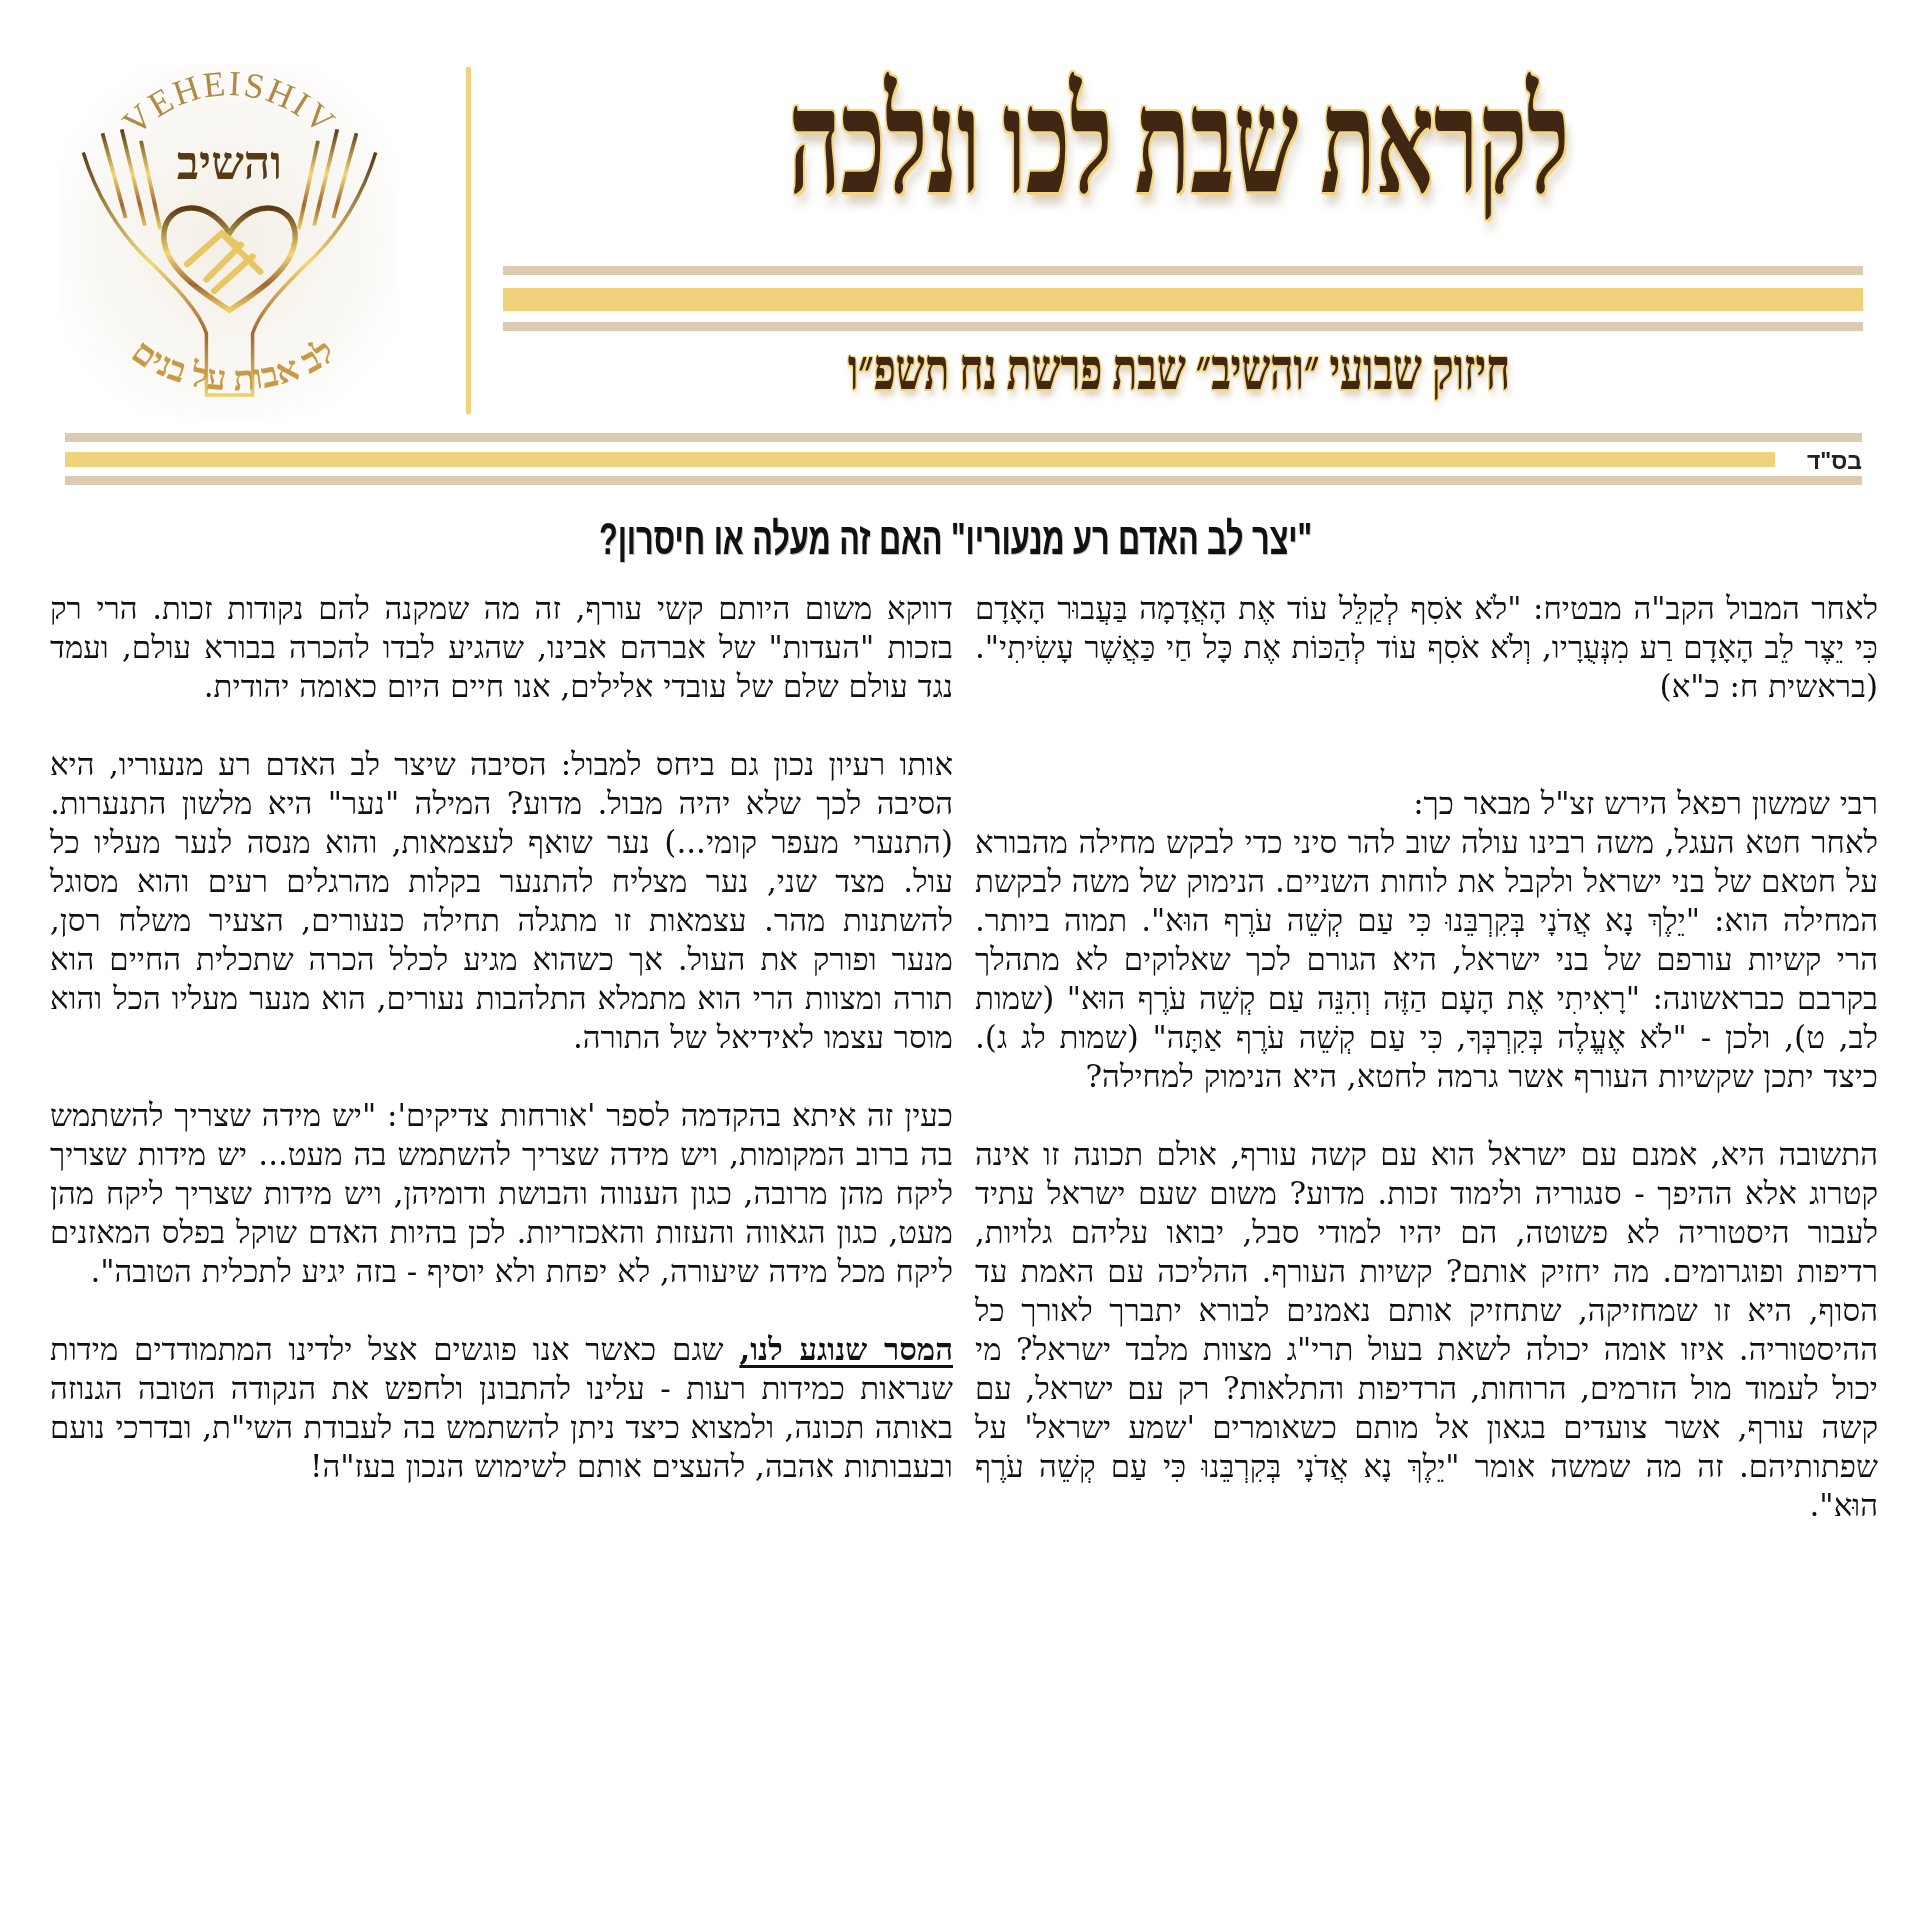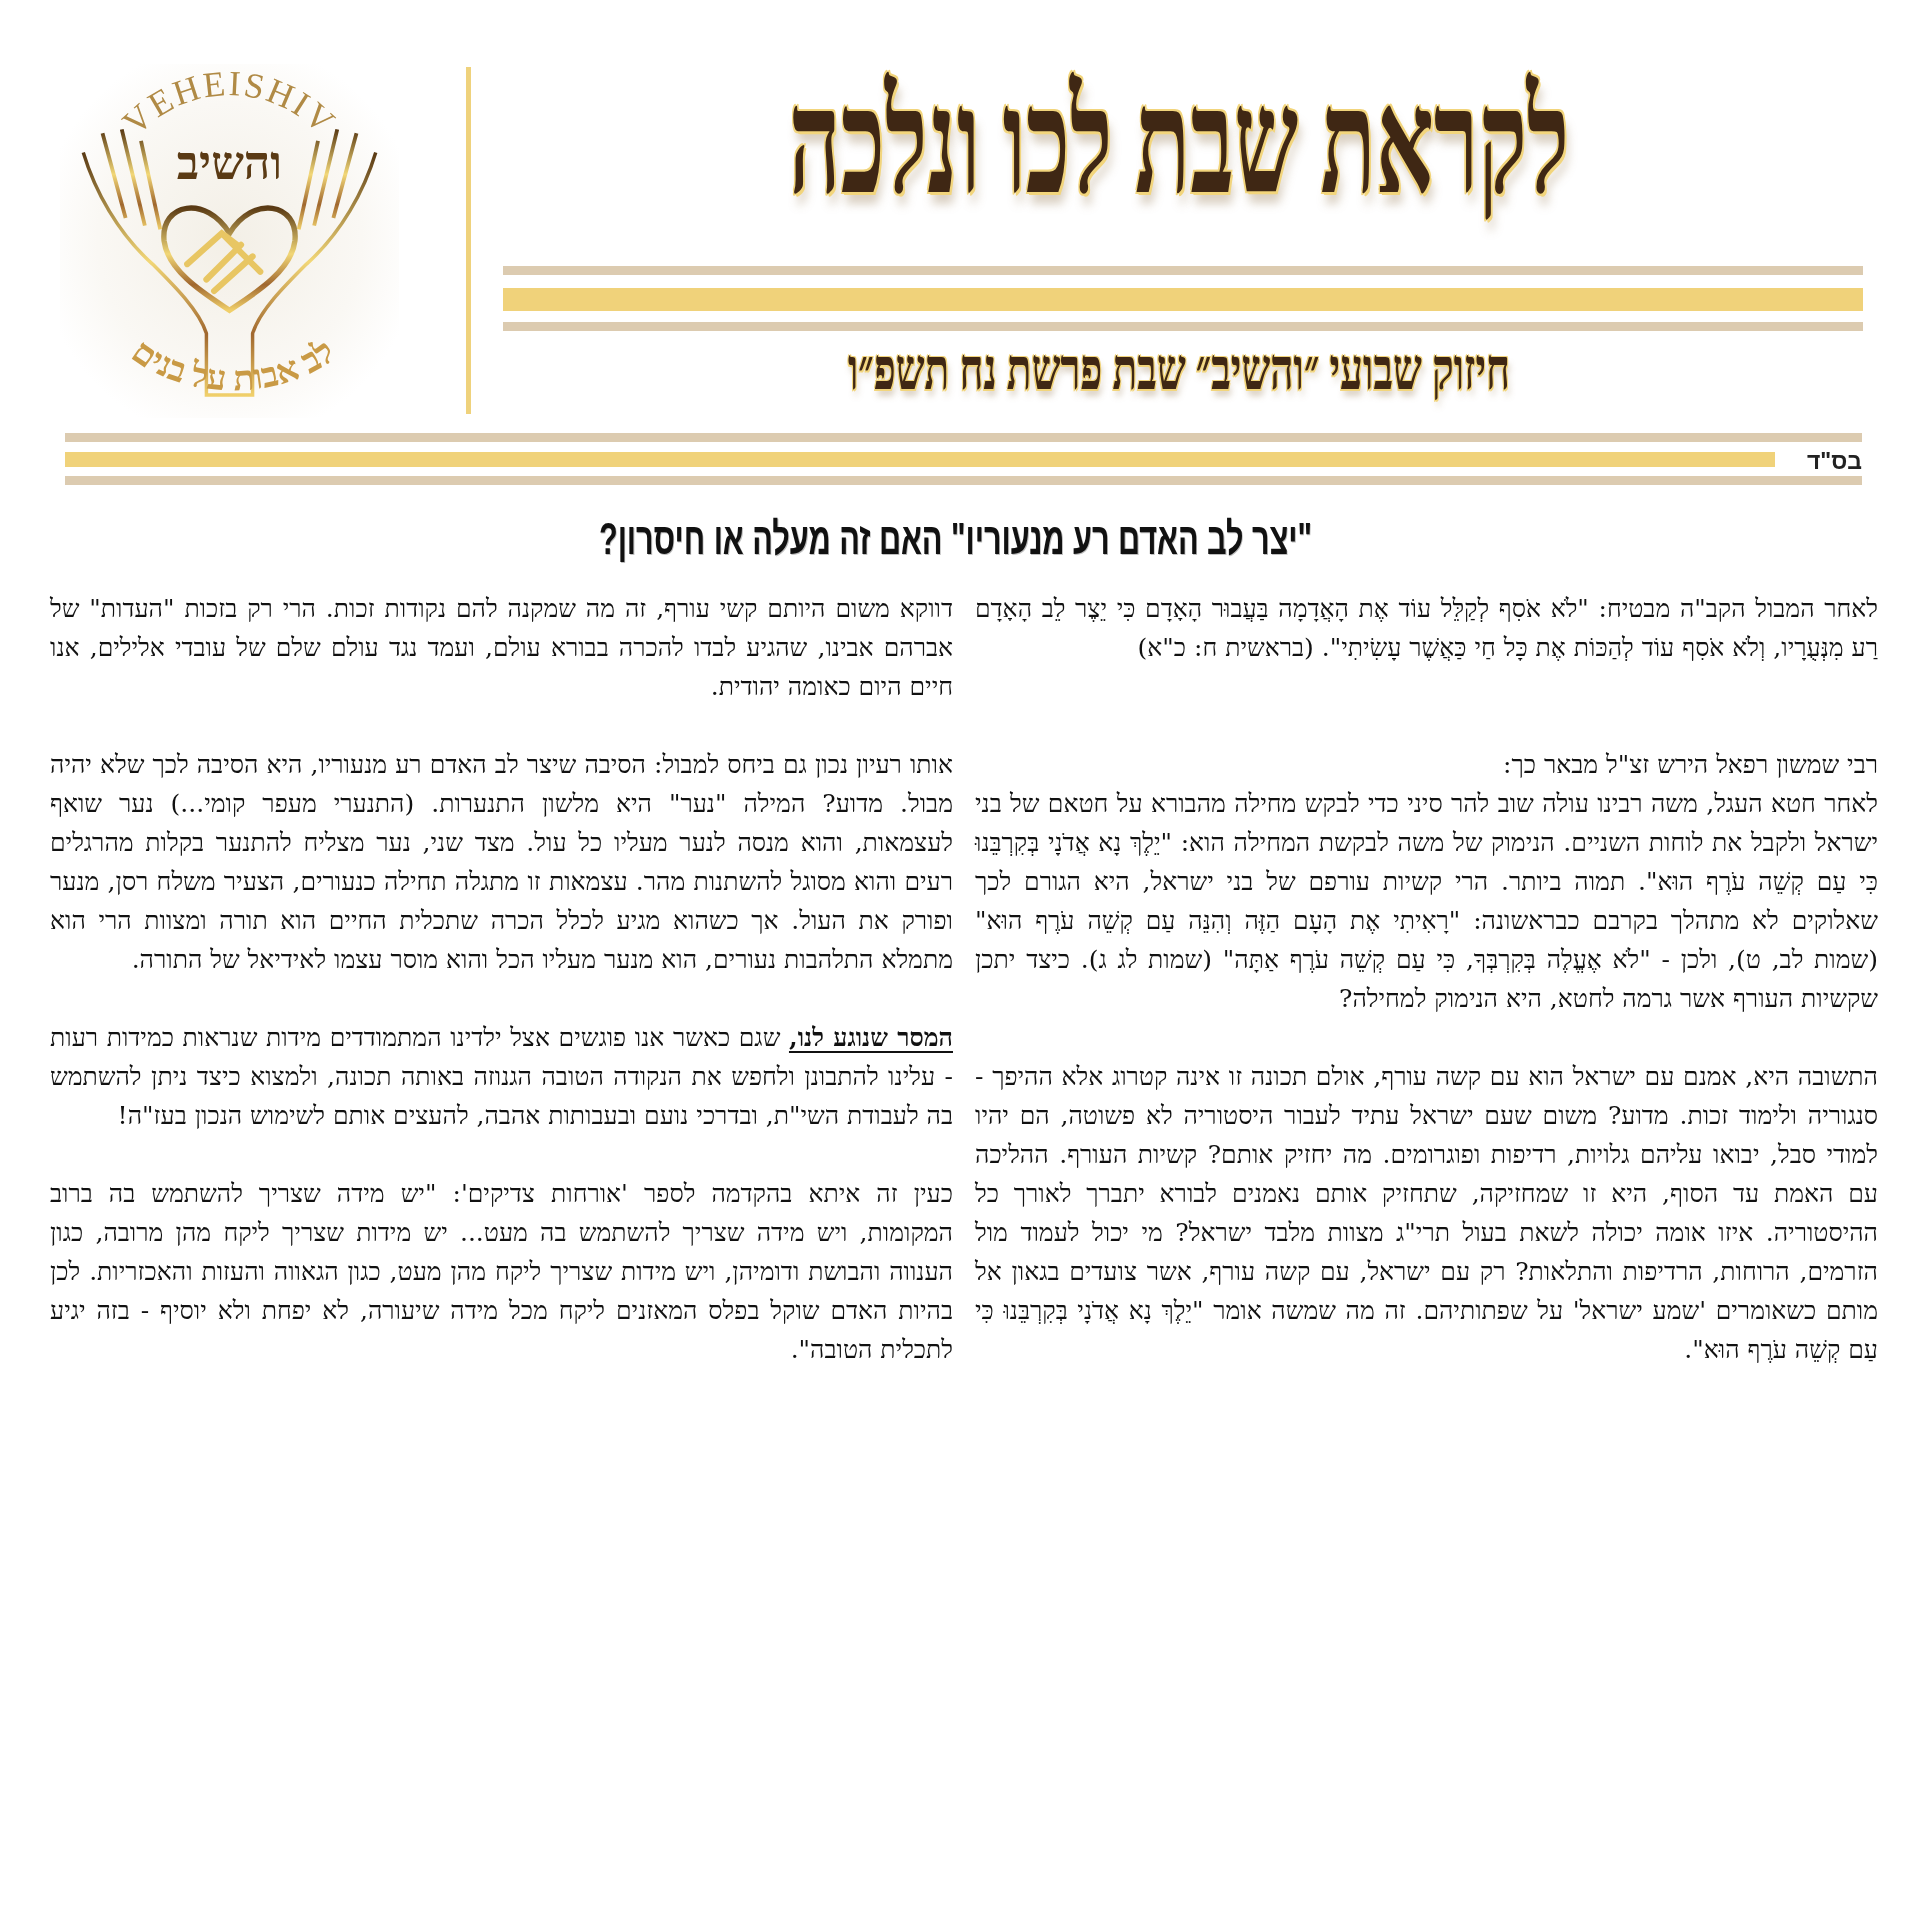--- a/index.html
+++ b/index.html
@@ -55,21 +55,21 @@
     display: flex; align-items: center; justify-content: center;
     direction: rtl; font-family: "Liberation Sans", sans-serif; font-weight: 700;
     font-size: 45px; color: #111; white-space: nowrap;
     transform: scaleX(0.68);
     text-shadow: 1.2px 1.2px 0 #bfbfbf;
   }
 
   .column {
     position: absolute; top: 589px; width: 903px;
     direction: rtl; text-align: justify; text-align-last: right;
-    font-family: "DejaVu Serif", serif; font-size: 25px; line-height: 39px; color: #111;
+    font-family: "DejaVu Serif", serif; font-size: 31px; line-height: 39px; color: #111;
   }
   .col-right { left: 975px; }
   .col-left { left: 50px; }
   .para { margin-bottom: 39px; }
   .para .b { font-weight: 400; }
   .para .u { font-weight: 700; text-decoration: underline; text-underline-offset: 4.6px; }
   .gap-extra { height: 39px; }
 </style>
 </head>
 <body>
@@ -133,19 +133,19 @@
 </div>
 
 <div class="column col-left">
   <p class="para">
     <span>דווקא משום היותם קשי עורף, זה מה שמקנה להם נקודות זכות. הרי רק בזכות "העדות" של אברהם אבינו, שהגיע לבדו להכרה בבורא עולם, ועמד נגד עולם שלם של עובדי אלילים, אנו חיים היום כאומה יהודית.</span>
   </p>
   <p class="para">
     <span class="b">אותו רעיון נכון גם ביחס למבול: </span><span>הסיבה שיצר לב האדם רע מנעוריו, היא הסיבה לכך שלא יהיה מבול. מדוע? המילה "נער" היא מלשון התנערות. (התנערי מעפר קומי...) נער שואף לעצמאות, והוא מנסה לנער מעליו כל עול. מצד שני, נער מצליח להתנער בקלות מהרגלים רעים והוא מסוגל להשתנות מהר. עצמאות זו מתגלה תחילה כנעורים, הצעיר משלח רסן, מנער ופורק את העול. אך כשהוא מגיע לכלל הכרה שתכלית החיים הוא תורה ומצוות הרי הוא מתמלא התלהבות נעורים, הוא מנער מעליו הכל והוא מוסר עצמו לאידיאל של התורה.</span>
   </p>
   <p class="para">
-    <span class="u">המסר שנוגע לנו,</span><span> שגם כאשר אנו פוגשים אצל ילדינו המתמודדים מידות שנראות כמידות רעות - עלינו להתבונן ולחפש את הנקודה הטובה הגנוזה באותה תכונה, ולמצוא כיצד ניתן להשתמש בה לעבודת השי"ת, ובדרכי נועם ובעבותות אהבה, להעצים אותם לשימוש הנכון בעז"ה!</span>
+    <span>כעין זה איתא בהקדמה לספר </span><span class="b">'אורחות צדיקים'</span><span>: "יש מידה שצריך להשתמש בה ברוב המקומות, ויש מידה שצריך להשתמש בה מעט... יש מידות שצריך ליקח מהן מרובה, כגון הענווה והבושת ודומיהן, ויש מידות שצריך ליקח מהן מעט, כגון הגאווה והעזות והאכזריות. לכן בהיות האדם שוקל בפלס המאזנים ליקח מכל מידה שיעורה, לא יפחת ולא יוסיף - בזה יגיע לתכלית הטובה".</span>
   </p>
   <p class="para">
-    <span>כעין זה איתא בהקדמה לספר </span><span class="b">'אורחות צדיקים'</span><span>: "יש מידה שצריך להשתמש בה ברוב המקומות, ויש מידה שצריך להשתמש בה מעט... יש מידות שצריך ליקח מהן מרובה, כגון הענווה והבושת ודומיהן, ויש מידות שצריך ליקח מהן מעט, כגון הגאווה והעזות והאכזריות. לכן בהיות האדם שוקל בפלס המאזנים ליקח מכל מידה שיעורה, לא יפחת ולא יוסיף - בזה יגיע לתכלית הטובה".</span>
+    <span class="u">המסר שנוגע לנו,</span><span> שגם כאשר אנו פוגשים אצל ילדינו המתמודדים מידות שנראות כמידות רעות - עלינו להתבונן ולחפש את הנקודה הטובה הגנוזה באותה תכונה, ולמצוא כיצד ניתן להשתמש בה לעבודת השי"ת, ובדרכי נועם ובעבותות אהבה, להעצים אותם לשימוש הנכון בעז"ה!</span>
   </p>
 </div>
 
 
 </body></html>

